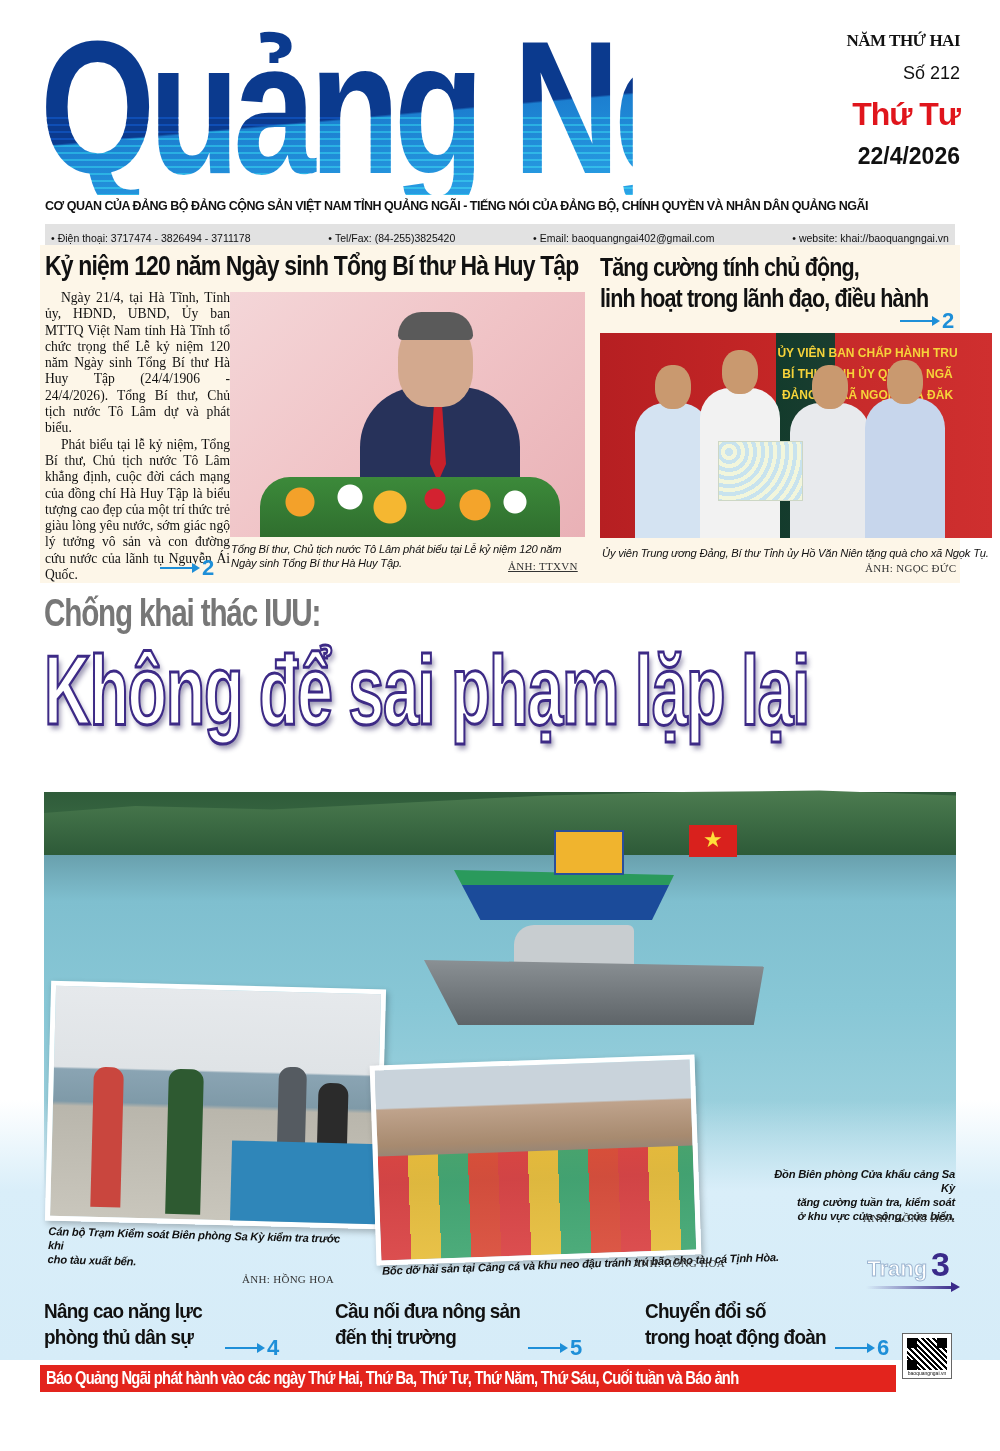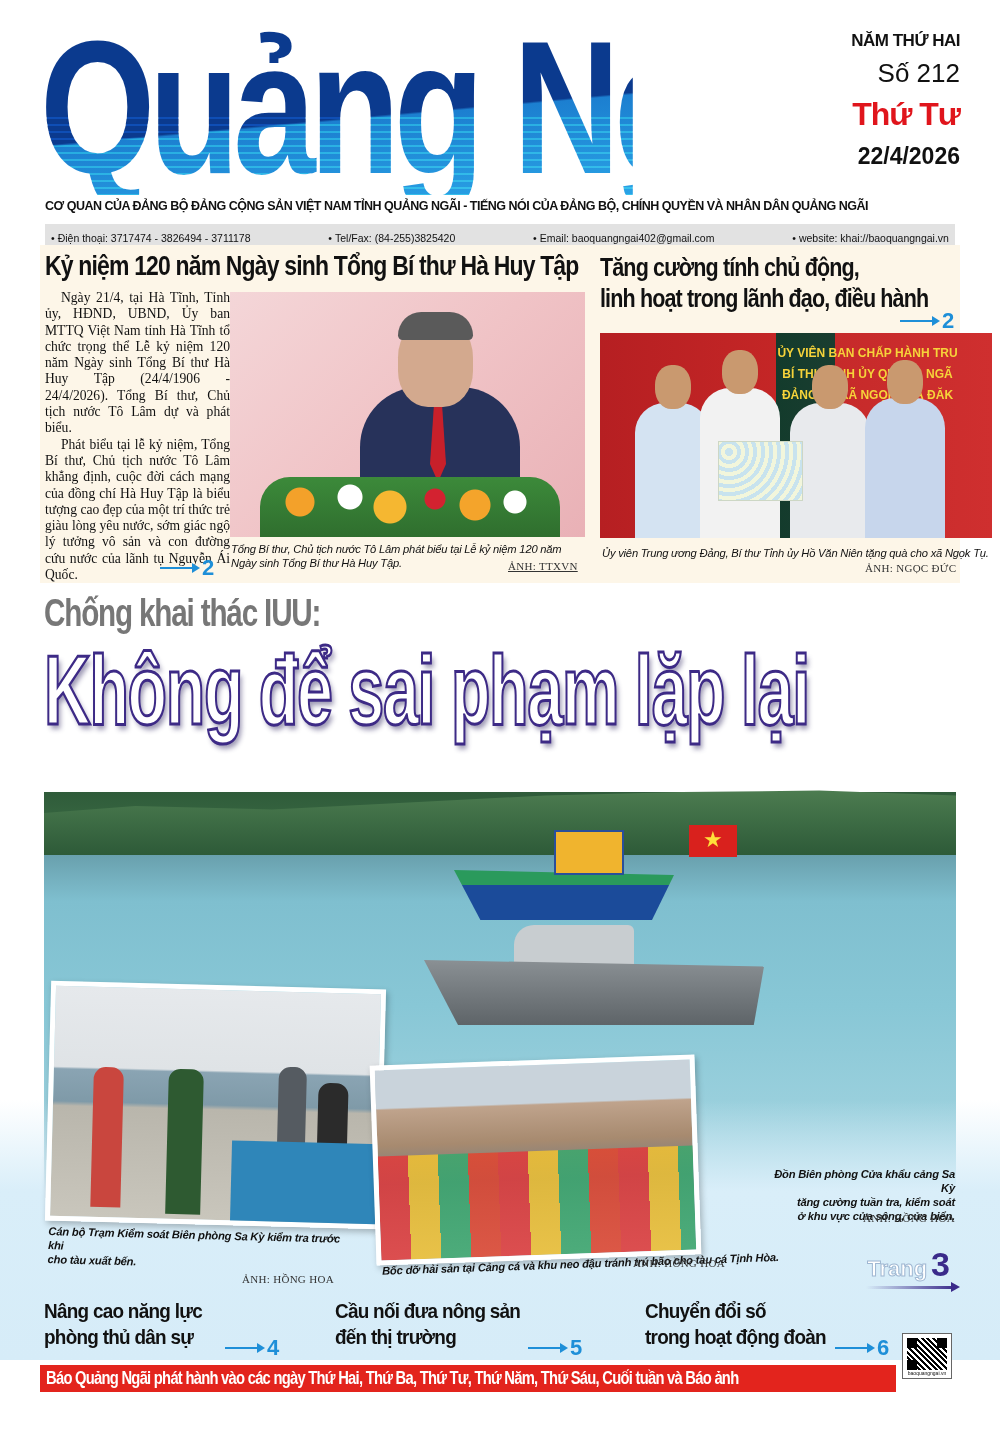--- a/index.html
+++ b/index.html
@@ -16,22 +16,22 @@
     background: linear-gradient(176deg, #0b3a8e 0%, #0b3a8e 55%, #1c7fd0 56%, #2aa3e6 100%);
     -webkit-background-clip: text; background-clip: text; color: transparent;
     white-space: nowrap;
   }
   .logo-stripes {
     position: absolute; left: 0; top: 92px; width: 750px; height: 83px;
     background: repeating-linear-gradient(180deg, rgba(255,255,255,0) 0 5px, rgba(255,255,255,0.35) 5px 7px);
     pointer-events: none; mix-blend-mode: overlay;
   }
   .issue-box { position: absolute; right: 0; top: 8px; width: 135px; text-align: right; }
-  .issue-year { font-size: 17px; font-weight: 700; letter-spacing: -0.5px; color: #111; line-height: 26px; }
-  .issue-no { font-size: 26px; font-weight: 400; color: #111; line-height: 38px; }
+  .issue-year { font-size: 17px; font-weight: 700; letter-spacing: -0.5px; color: #111; line-height: 26px; font-family: Liberation Serif, serif; }
+  .issue-no { font-size: 18px; font-weight: 400; color: #111; line-height: 38px; }
   .issue-day { font-size: 32px; font-weight: 700; color: #e0151c; line-height: 44px; letter-spacing: -1px; }
   .issue-date { font-size: 23px; font-weight: 700; color: #111; line-height: 40px; }
 
   .tagline {
     position: absolute; left: 45px; top: 199px; font-size: 12.5px; font-weight: 700;
     letter-spacing: -0.5px; color: #111; white-space: nowrap;
   }
   .contact-bar {
     position: absolute; left: 45px; top: 224px; width: 910px; height: 27px;
     background: #e2e2e2; display: flex; justify-content: space-between; align-items: center;

